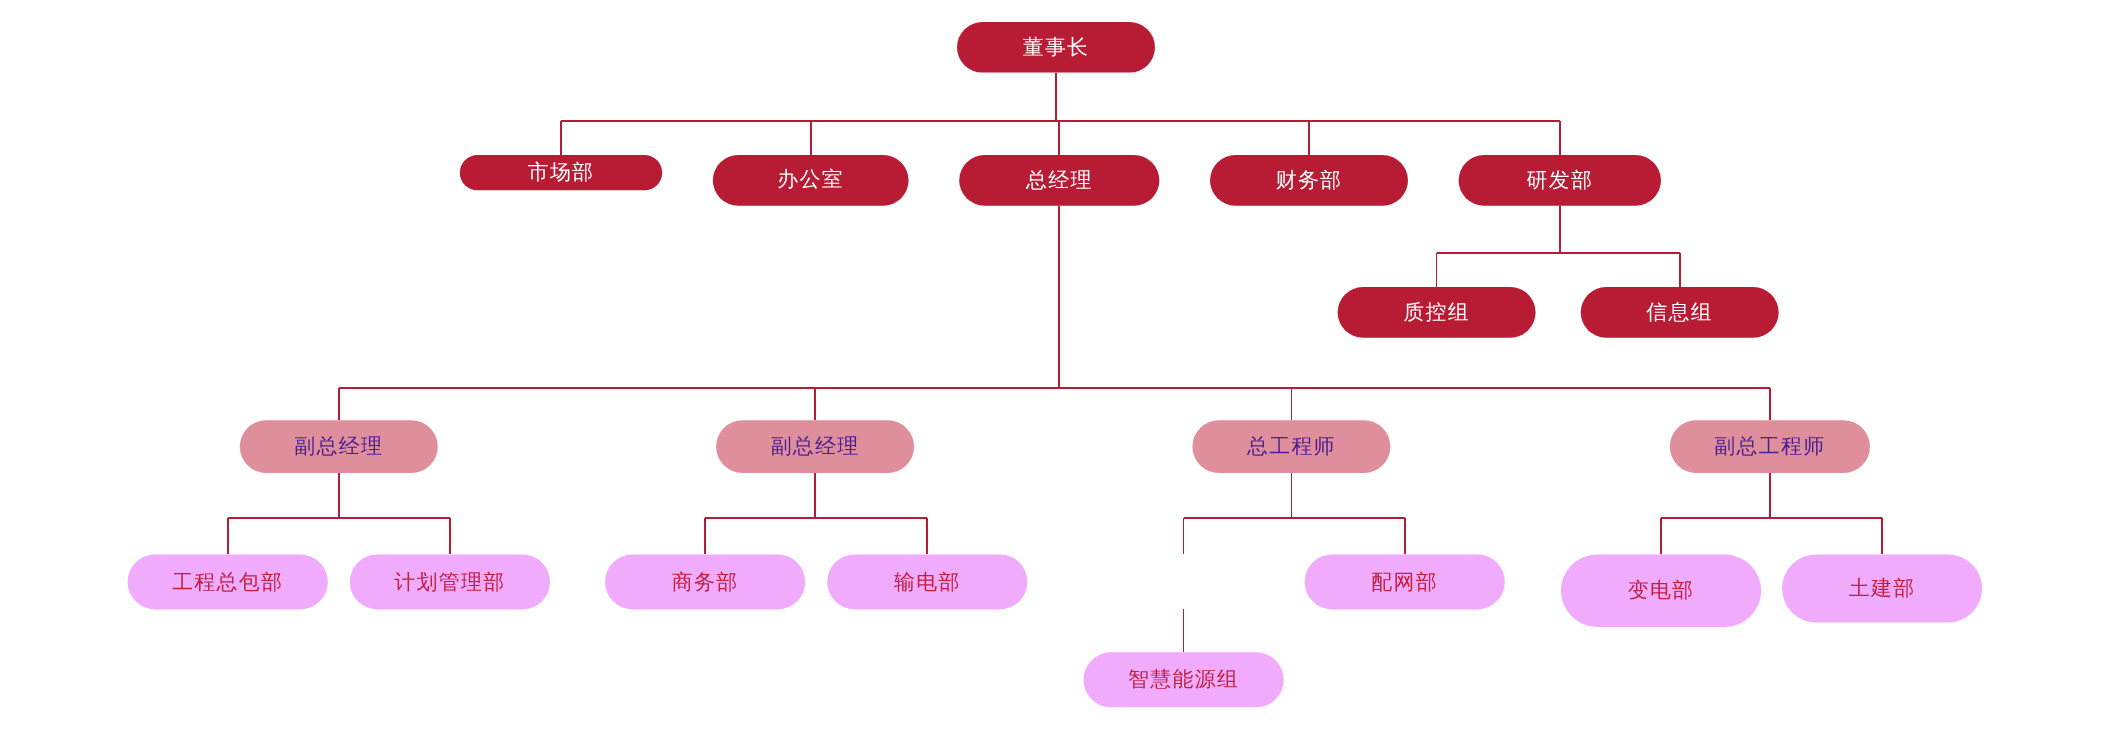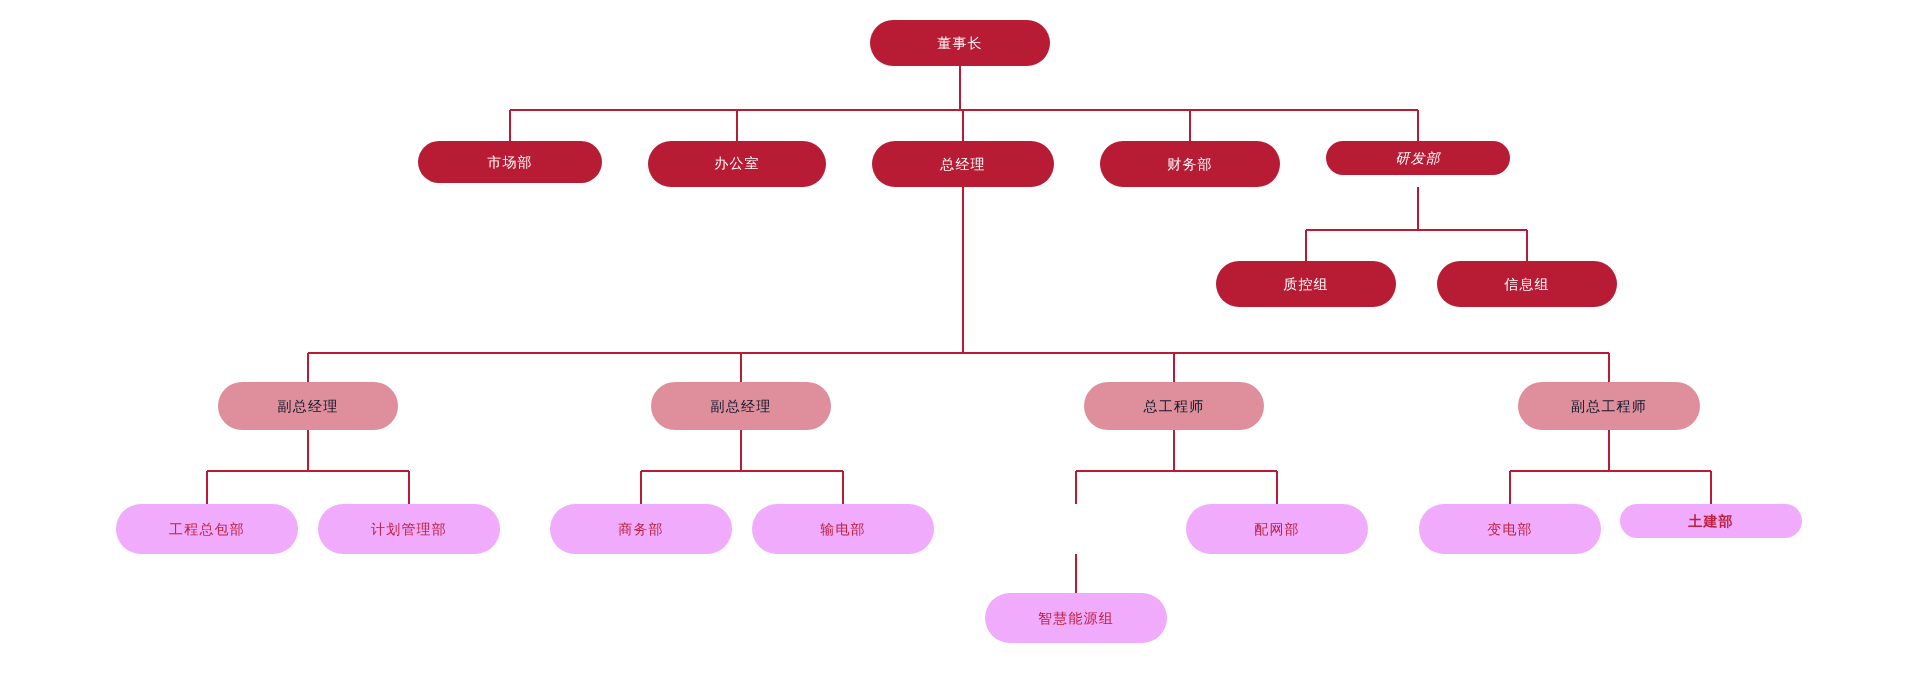--- a/index.html
+++ b/index.html
@@ -25,33 +25,33 @@
     height: 677px;
     pointer-events: none;
   }
   .node {
     position: absolute;
     display: flex;
     align-items: center;
     justify-content: center;
     box-sizing: border-box;
     border-radius: 999px;
-    font-size: 14px;
+    font-size: 19px;
     letter-spacing: 1.2px;
     line-height: 1;
     white-space: nowrap;
     user-select: none;
   }
   .node.level-dark {
     background: #b81c35;
     color: #ffffff;
   }
   .node.level-pink {
     background: #df8f9c;
-    color: #0f172a;
+    color: #4c1d95;
   }
   .node.level-light {
     background: #f0abfc;
     color: #c02040;
   }
 </style>
 </head>
 <body>
 
 <div id="chart-canvas">
@@ -88,33 +88,33 @@
       <line x1="1609" y1="430" x2="1609" y2="471" stroke="#b81c35" stroke-width="1.6" shape-rendering="crispEdges"></line>
       <line x1="1510" y1="471" x2="1711" y2="471" stroke="#b81c35" stroke-width="1.6" shape-rendering="crispEdges"></line>
       <line x1="1510" y1="471" x2="1510" y2="504" stroke="#b81c35" stroke-width="1.6" shape-rendering="crispEdges"></line>
       <line x1="1711" y1="471" x2="1711" y2="504" stroke="#b81c35" stroke-width="1.6" shape-rendering="crispEdges"></line>
       <line x1="1076" y1="554" x2="1076" y2="573" stroke="#b81c35" stroke-width="1.6" shape-rendering="crispEdges"></line>
       <line x1="1076" y1="573" x2="1076" y2="593" stroke="#b81c35" stroke-width="1.6" shape-rendering="crispEdges"></line>
     </svg>
 <div class="node level-dark" style="left: 870px; top: 20px; width: 180px; height: 46px;">
       <span>董事长</span>
     </div>
-    <div class="node level-dark" style="left: 418px; top: 141px; width: 184px; height: 42px;">
+    <div class="node level-dark" style="left: 418px; top: 141px; width: 184px; height: 32px;">
       <span>市场部</span>
     </div>
     <div class="node level-dark" style="left: 648px; top: 141px; width: 178px; height: 46px; font-family: Liberation Mono, monospace;">
       <span>办公室</span>
     </div>
     <div class="node level-dark" style="left: 872px; top: 141px; width: 182px; height: 46px;">
       <span>总经理</span>
     </div>
     <div class="node level-dark" style="left: 1100px; top: 141px; width: 180px; height: 46px;">
       <span>财务部</span>
     </div>
-    <div class="node level-dark" style="left: 1326px; top: 141px; width: 184px; height: 34px; font-style: italic;">
+    <div class="node level-dark" style="left: 1326px; top: 141px; width: 184px; height: 46px;">
       <span>研发部</span>
     </div>
     <div class="node level-dark" style="left: 1216px; top: 261px; width: 180px; height: 46px;">
       <span>质控组</span>
     </div>
     <div class="node level-dark" style="left: 1437px; top: 261px; width: 180px; height: 46px;">
       <span>信息组</span>
     </div>
     <div class="node level-pink" style="left: 218px; top: 382px; width: 180px; height: 48px;">
       <span>副总经理</span>
@@ -136,22 +136,22 @@
     </div>
     <div class="node level-light" style="left: 550px; top: 504px; width: 182px; height: 50px;">
       <span>商务部</span>
     </div>
     <div class="node level-light" style="left: 752px; top: 504px; width: 182px; height: 50px;">
       <span>输电部</span>
     </div>
     <div class="node level-light" style="left: 1186px; top: 504px; width: 182px; height: 50px;">
       <span>配网部</span>
     </div>
-    <div class="node level-light" style="left: 1419px; top: 504px; width: 182px; height: 50px;">
+    <div class="node level-light" style="left: 1419px; top: 504px; width: 182px; height: 66px;">
       <span>变电部</span>
     </div>
-    <div class="node level-light" style="left: 1620px; top: 504px; width: 182px; height: 34px; font-weight: bold;">
+    <div class="node level-light" style="left: 1620px; top: 504px; width: 182px; height: 62px;">
       <span>土建部</span>
     </div>
     <div class="node level-light" style="left: 985px; top: 593px; width: 182px; height: 50px;">
       <span>智慧能源组</span>
     </div>
   </div>
 
 </body></html>

